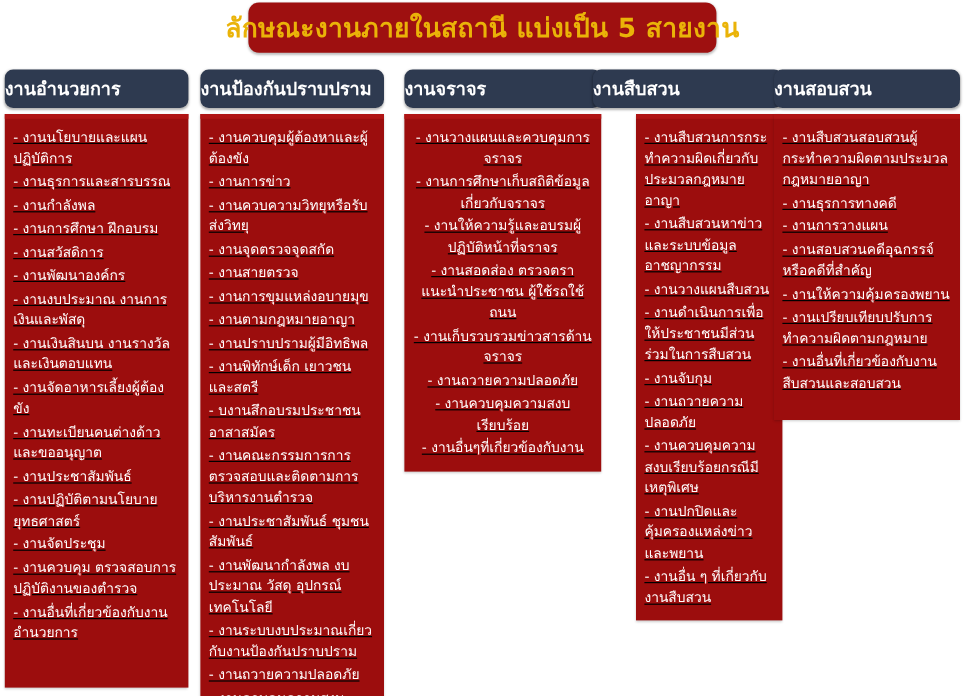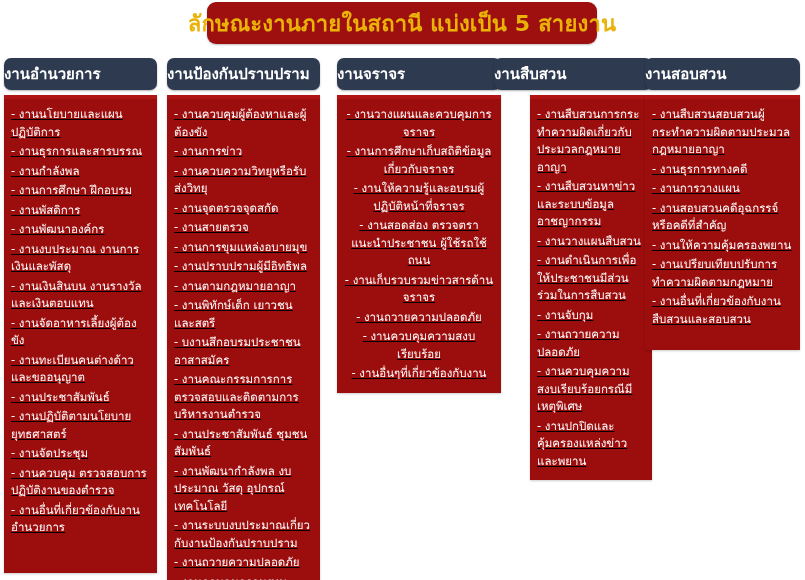--- a/index.html
+++ b/index.html
@@ -110,21 +110,21 @@
   <div class="column" id="col-0">
     <div class="col-header">
       <span class="col-header-text">งานอำนวยการ</span>
     </div>
     <div class="col-body">
       <ul>
         <li>- งานนโยบายและแผนปฏิบัติการ</li>
         <li>- งานธุรการและสารบรรณ</li>
         <li>- งานกำลังพล</li>
         <li>- งานการศึกษา ฝึกอบรม</li>
-        <li>- งานพัสดิการ</li>
+        <li>- งานสวัสดิการ</li>
         <li>- งานพัฒนาองค์กร</li>
         <li>- งานงบประมาณ งานการเงินและพัสดุ</li>
         <li>- งานเงินสินบน งานรางวัลและเงินตอบแทน</li>
         <li>- งานจัดอาหารเลี้ยงผู้ต้องขัง</li>
         <li>- งานทะเบียนคนต่างด้าวและขออนุญาต</li>
         <li>- งานประชาสัมพันธ์</li>
         <li>- งานปฏิบัติตามนโยบายยุทธศาสตร์</li>
         <li>- งานจัดประชุม</li>
         <li>- งานควบคุม ตรวจสอบการปฏิบัติงานของตำรวจ</li>
         <li>- งานอื่นที่เกี่ยวข้องกับงานอำนวยการ</li>
@@ -137,22 +137,22 @@
       <span class="col-header-text">งานป้องกันปราบปราม</span>
     </div>
     <div class="col-body">
       <ul>
         <li>- งานควบคุมผู้ต้องหาและผู้ต้องขัง</li>
         <li>- งานการข่าว</li>
         <li>- งานควบความวิทยุหรือรับส่งวิทยุ</li>
         <li>- งานจุดตรวจจุดสกัด</li>
         <li>- งานสายตรวจ</li>
         <li>- งานการขุมแหล่งอบายมุข</li>
+        <li>- งานตามกฎหมายอาญา</li>
         <li>- งานปราบปรามผู้มีอิทธิพล</li>
-        <li>- งานตามกฎหมายอาญา</li>
         <li>- งานพิทักษ์เด็ก เยาวชน และสตรี</li>
         <li>- บงานสึกอบรมประชาชนอาสาสมัคร</li>
         <li>- งานคณะกรรมการการตรวจสอบและติดตามการบริหารงานตำรวจ</li>
         <li>- งานประชาสัมพันธ์ ชุมชนสัมพันธ์</li>
         <li>- งานพัฒนากำลังพล งบประมาณ วัสดุ อุปกรณ์ เทคโนโลยี</li>
         <li>- งานระบบงบประมาณเกี่ยวกับงานป้องกันปราบปราม</li>
         <li>- งานถวายความปลอดภัย</li>
         <li>- งานควบคุมความสงบเรียบร้อย</li>
 
       </ul>
@@ -184,20 +184,21 @@
     <div class="col-body">
       <ul>
         <li>- งานสืบสวนการกระทำความผิดเกี่ยวกับประมวลกฎหมายอาญา</li>
         <li>- งานสืบสวนหาข่าวและระบบข้อมูลอาชญากรรม</li>
         <li>- งานวางแผนสืบสวน</li>
         <li>- งานดำเนินการเพื่อให้ประชาชนมีส่วนร่วมในการสืบสวน</li>
         <li>- งานจับกุม</li>
         <li>- งานถวายความปลอดภัย</li>
         <li>- งานควบคุมความสงบเรียบร้อยกรณีมีเหตุพิเศษ</li>
         <li>- งานปกปิดและคุ้มครองแหล่งข่าวและพยาน</li>
+        <li>- งานอื่น ๆ ที่เกี่ยวกับงานสืบสวน</li>
       </ul>
     </div>
   </div>
 
   <div class="column" id="col-4">
     <div class="col-header">
       <span class="col-header-text">งานสอบสวน</span>
     </div>
     <div class="col-body">
       <ul>

